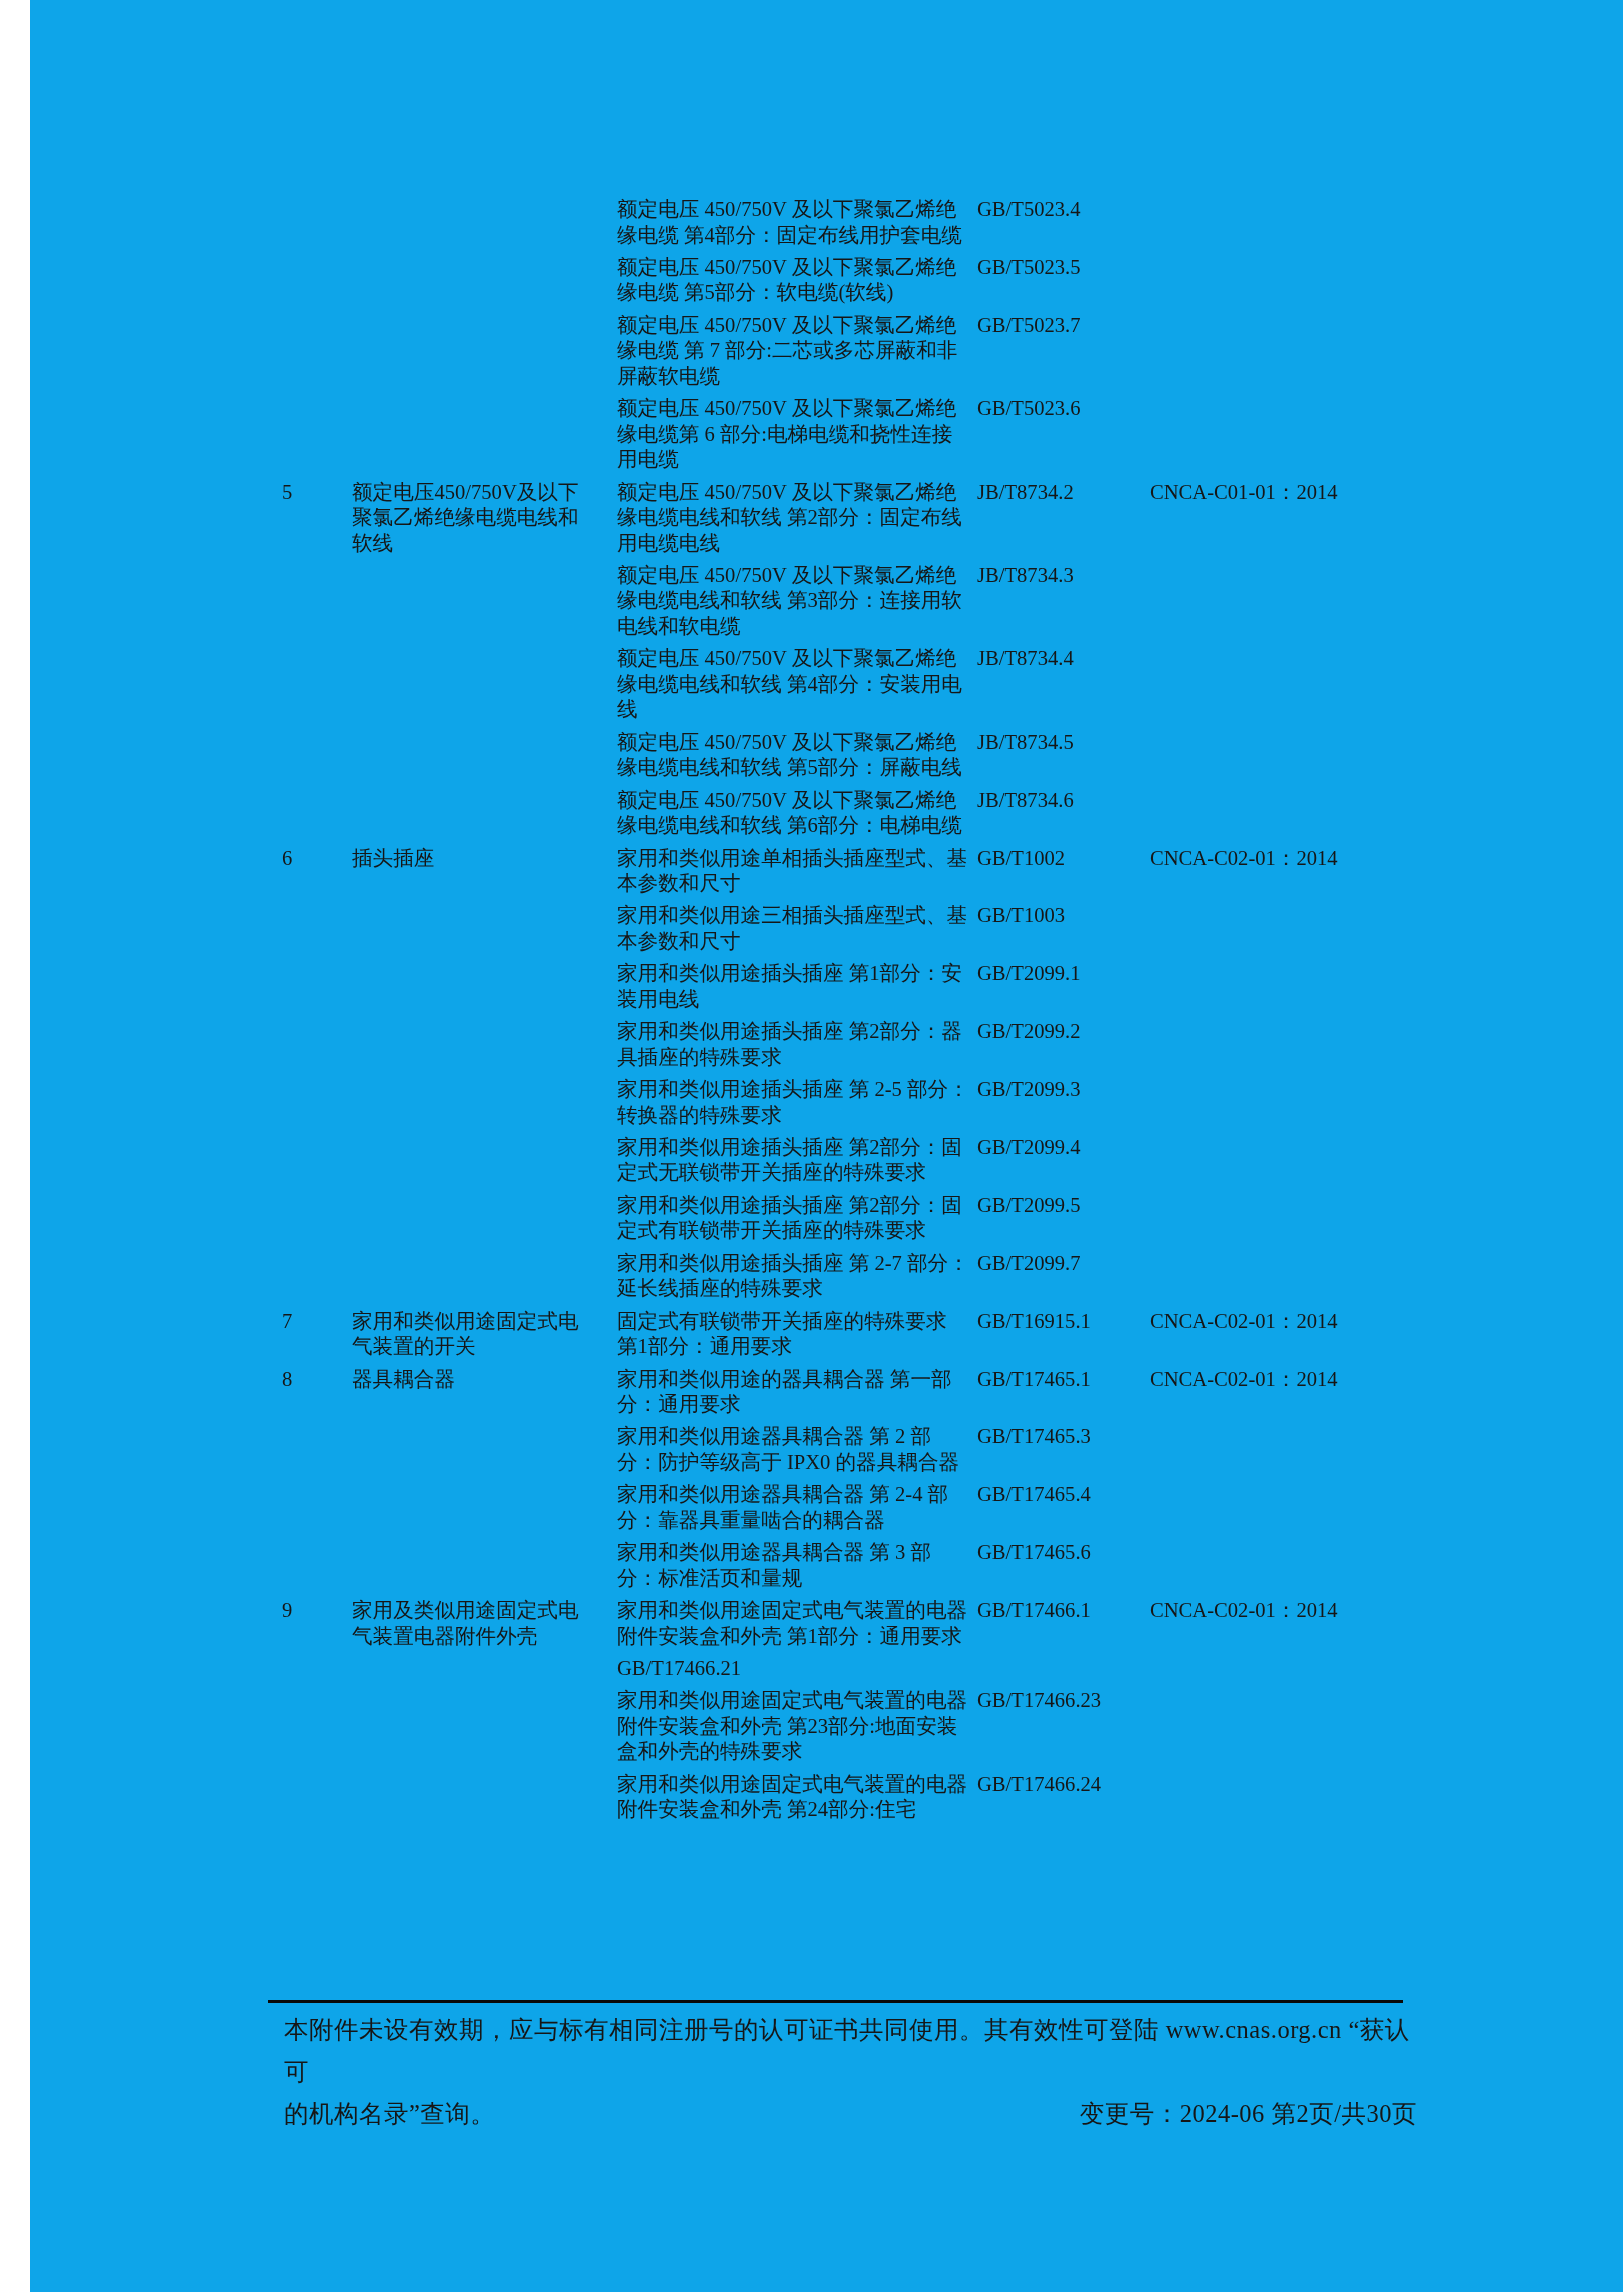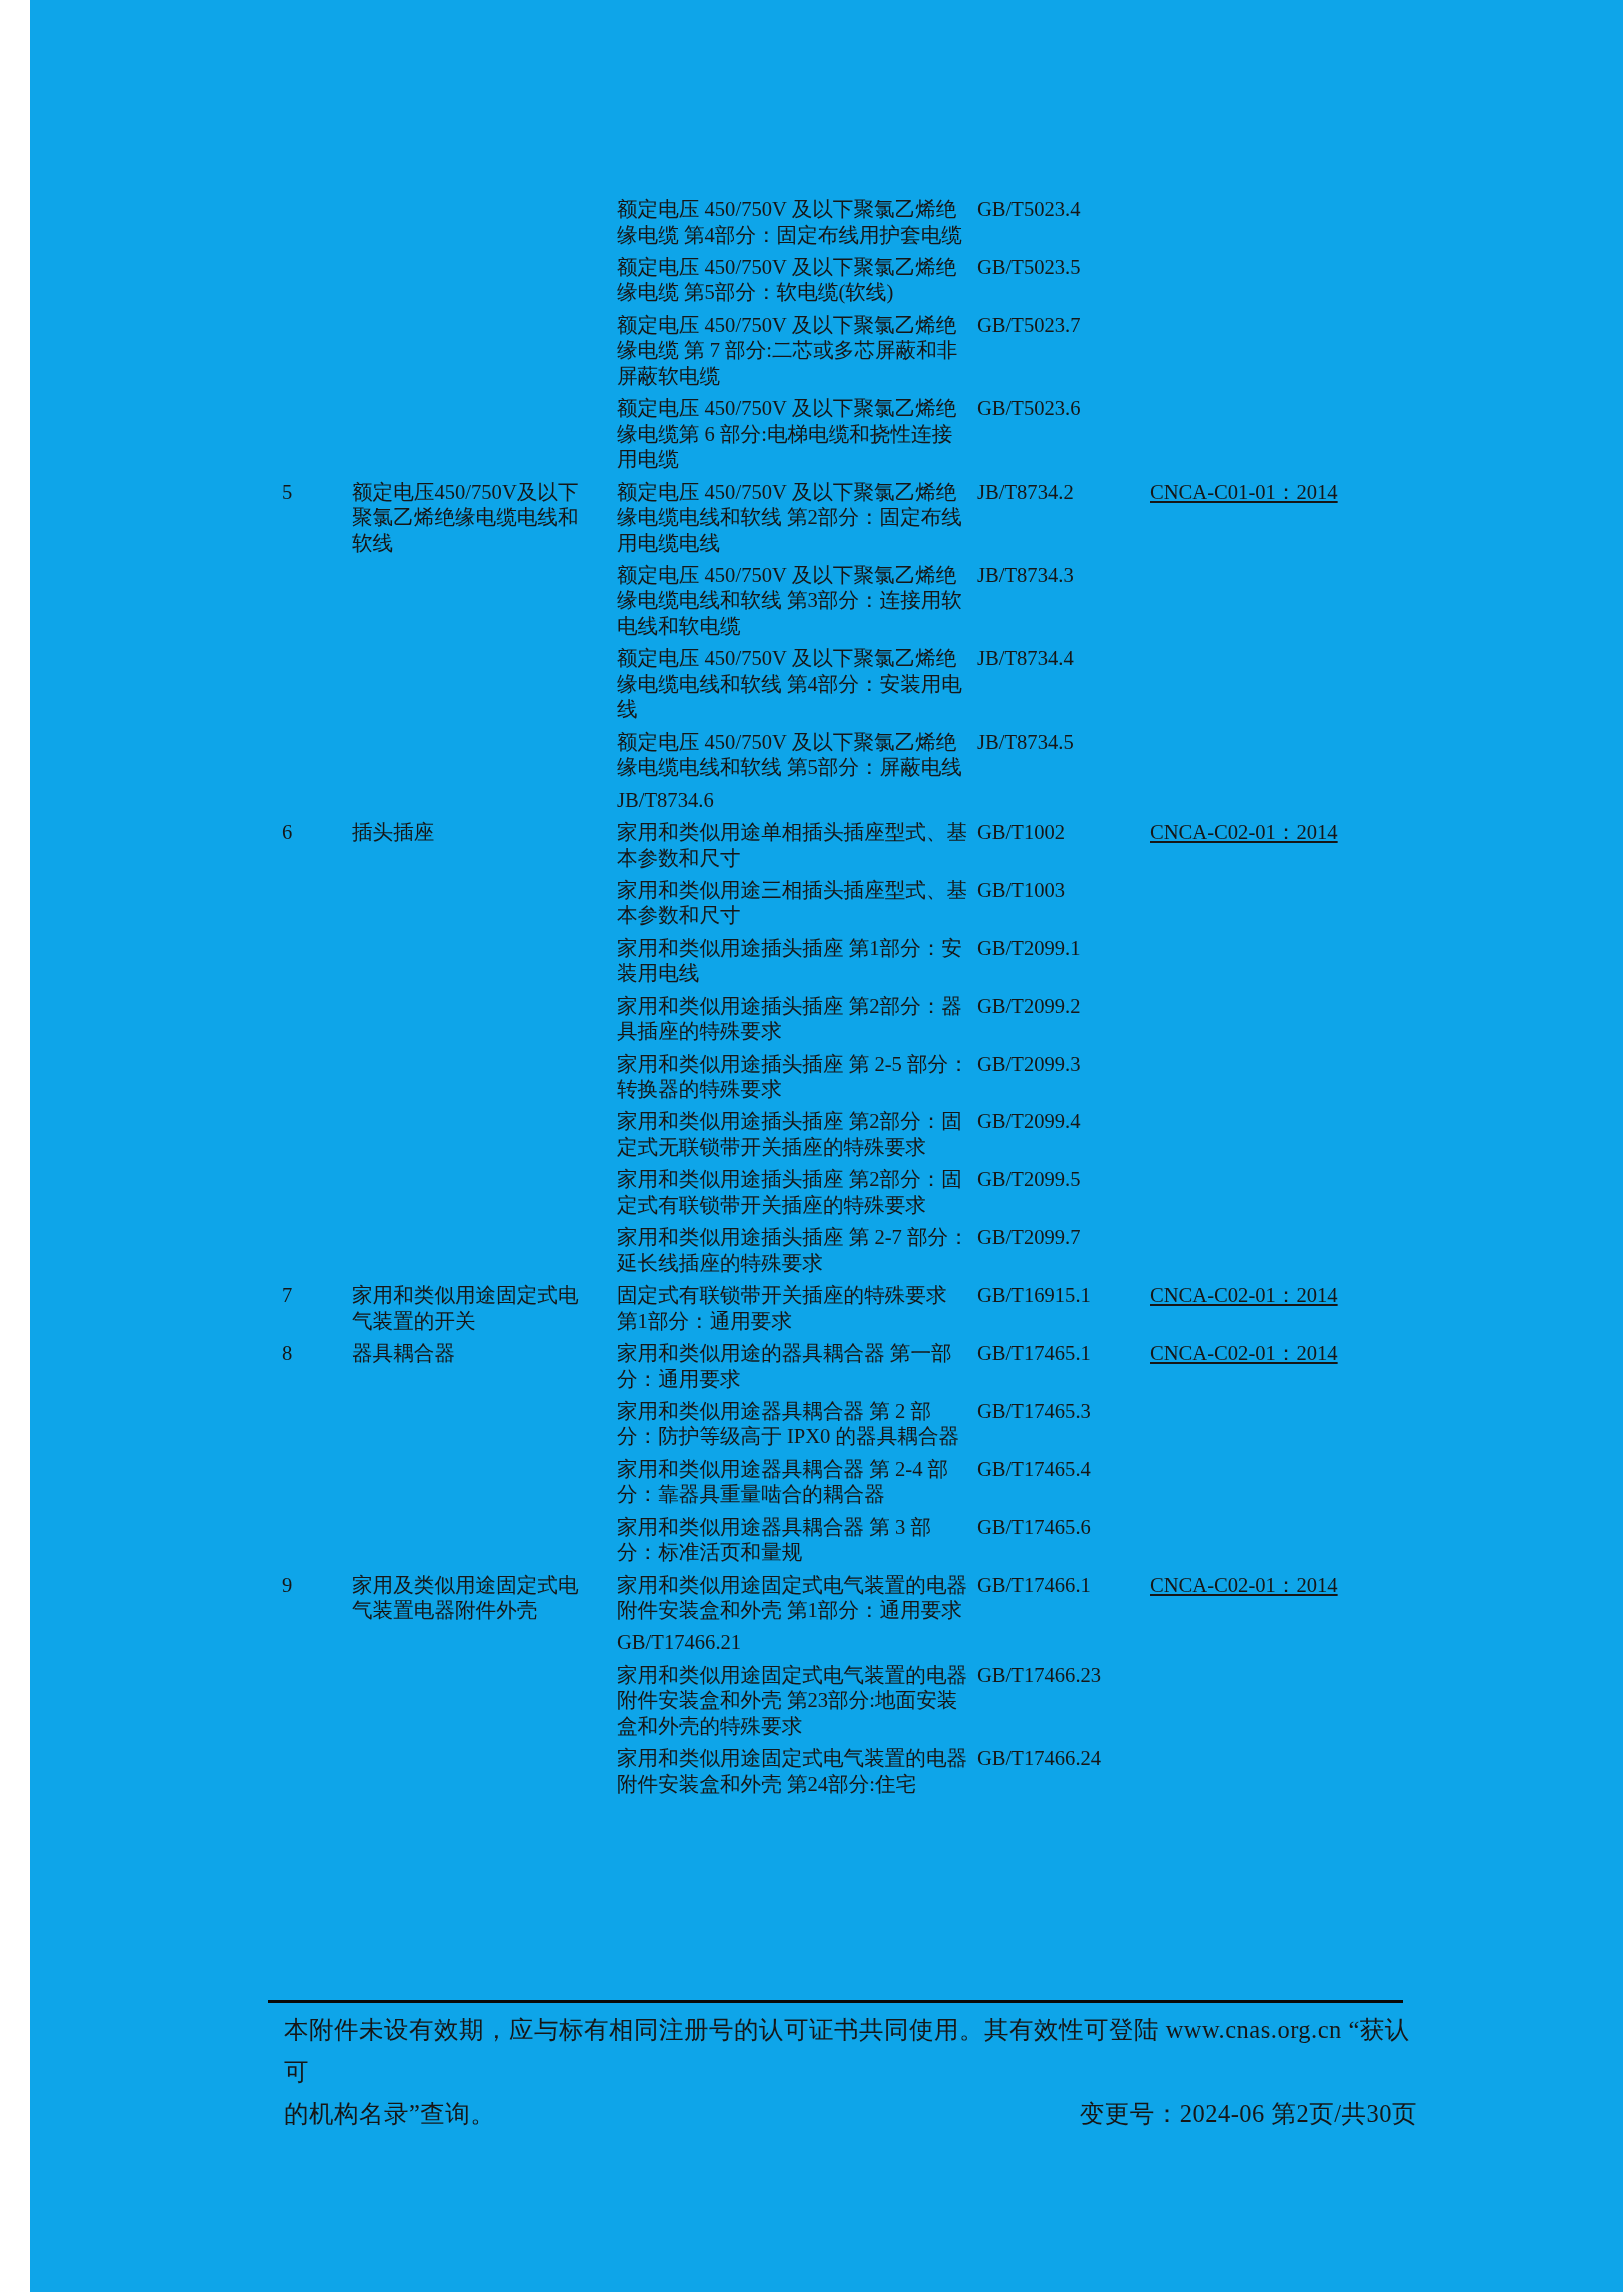--- a/index.html
+++ b/index.html
@@ -28,21 +28,21 @@
   .c1{padding-left:2px;}
   .c2{width:239px;}
   .std{
     display:grid;
     grid-template-columns:360px 173px auto;
     align-items:start;
     margin-bottom:6.9px;
   }
   .c3{padding-right:7.8px;}
   .c4{white-space:nowrap;}
-  .c5{white-space:nowrap;text-decoration:underline;}
+  .c5{white-space:nowrap;}
   .footer-rule{
     position:absolute;left:238px;top:2000px;width:1135px;height:2.9px;
     background:#0a0a0a;
   }
   .footer-text{
     position:absolute;left:254px;top:2009px;width:1133px;
     font-size:24.5px;line-height:42px;letter-spacing:0.5px;
   }
   .footer-line2{
     display:flex;justify-content:space-between;gap:8px;
@@ -95,20 +95,21 @@
         </div>
         <div class="std">
           <div class="c3">额定电压 450/750V 及以下聚氯乙烯绝缘电缆电线和软线 第4部分：安装用电线</div>
           <div class="c4">JB/T8734.4</div>
         </div>
         <div class="std">
           <div class="c3">额定电压 450/750V 及以下聚氯乙烯绝缘电缆电线和软线 第5部分：屏蔽电线</div>
           <div class="c4">JB/T8734.5</div>
         </div>
         <div class="std">
+          <div class="c3">额定电压 450/750V 及以下聚氯乙烯绝缘电缆电线和软线 第6部分：电梯电缆</div>
           <div class="c4">JB/T8734.6</div>
         </div>
       </div>
     </div>
 
     <div class="trow">
       <div class="c1">6</div>
       <div class="c2">插头插座</div>
       <div class="entries">
         <div class="std">

